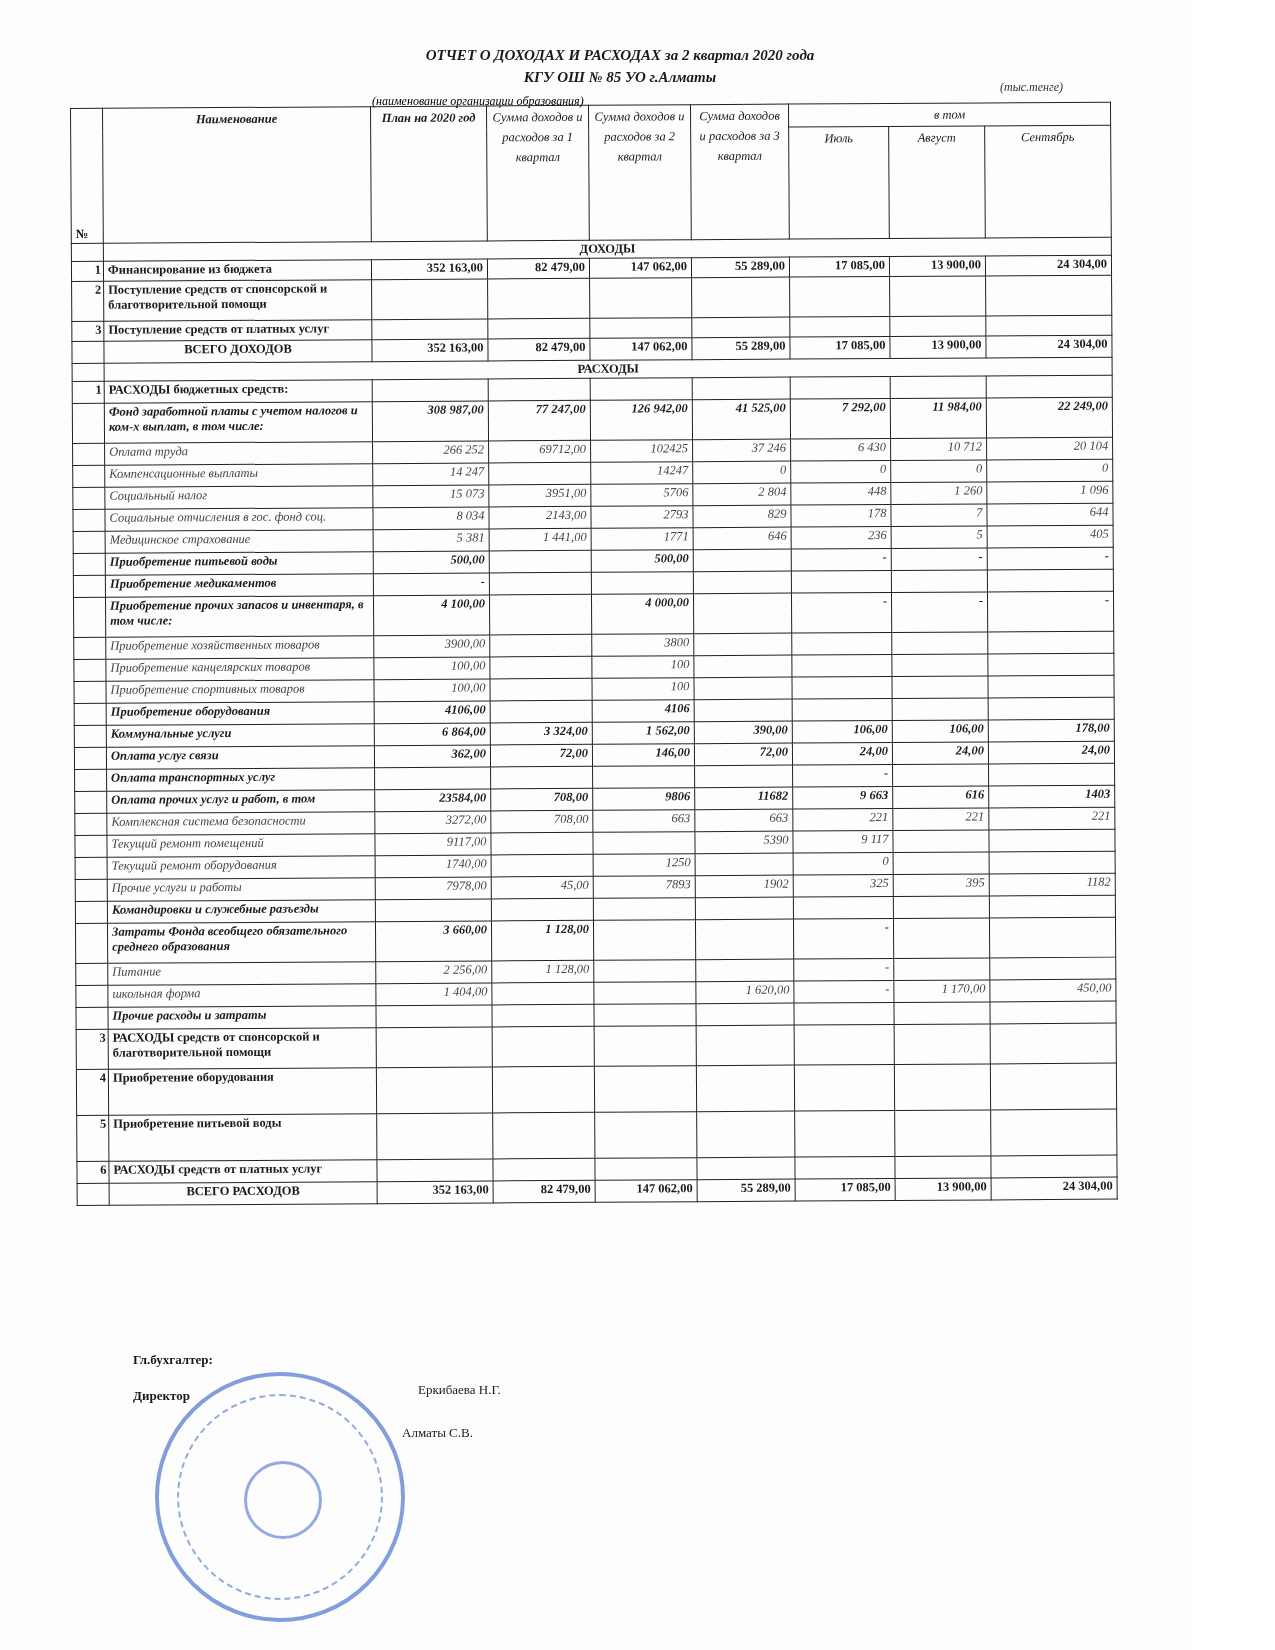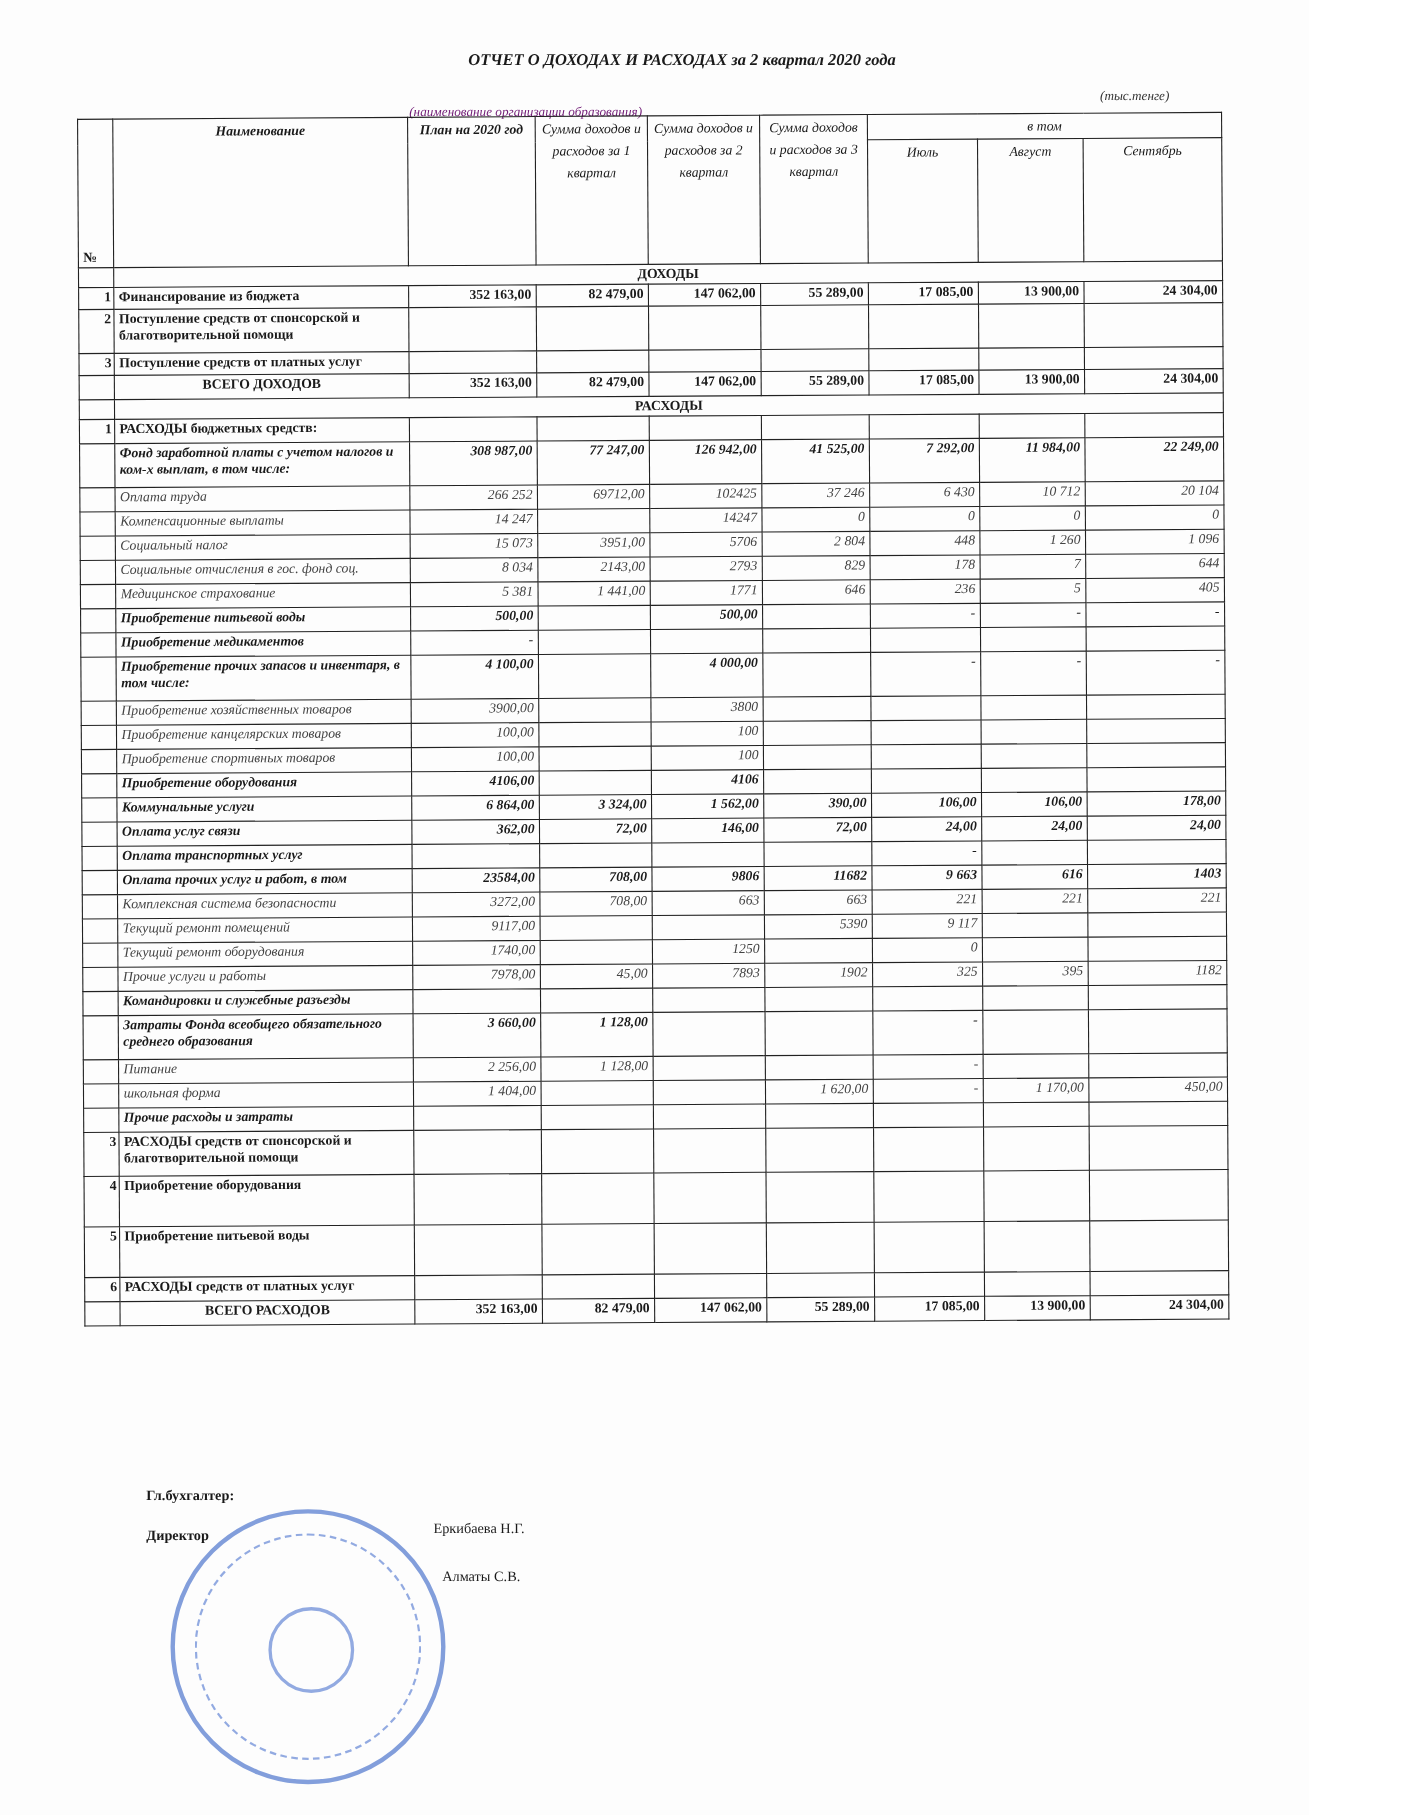--- a/index.html
+++ b/index.html
@@ -1,21 +1,21 @@
 <!DOCTYPE html>
 <html><head>
 <meta charset="utf-8">
 <style>
   html, body { margin: 0; padding: 0; background: #ffffff; }
   body { width: 1275px; height: 1650px; position: relative; overflow: hidden;
          font-family: "Liberation Serif", "DejaVu Serif", serif; color: #1a1a1a; }
   .page { position: absolute; left: 0; top: 0; width: 1190px; height: 1650px; background: #fdfdfd; }
   .title { position: absolute; left: 360px; top: 44px; width: 520px; text-align: center;
            font-style: italic; font-weight: bold; font-size: 15px; line-height: 22px; }
-  .org-caption { position: absolute; left: 372px; top: 94px; font-style: italic; font-size: 12px; color: #701a75; }
+  .org-caption { position: absolute; left: 372px; top: 94px; font-style: italic; font-size: 12px; color: #000000; }
   .units { position: absolute; left: 1000px; top: 80px; font-style: italic; font-size: 12px; color: #333; }
   table.report { position: absolute; left: 70px; top: 108px; width: 1040px; border-collapse: collapse;
                  transform: rotate(-0.35deg); transform-origin: left top; table-layout: fixed; }
   table.report td, table.report th { border: 1px solid #222; padding: 1px 4px; font-size: 12.5px;
                  vertical-align: top; overflow: hidden; }
   th.hdr { font-style: italic; font-weight: normal; font-size: 12.5px; text-align: center;
            vertical-align: middle; line-height: 20px; }
   th.hdr.bold { font-weight: bold; }
   .no { text-align: right; font-weight: bold; padding-right: 2px !important; }
   .no-hdr { vertical-align: bottom !important; text-align: left; font-weight: bold; }
@@ -36,20 +36,21 @@
            border-radius: 50%; border: 2px dashed #6f8fd8; }
   .stamp::after { content: ""; position: absolute; left: 85px; top: 85px; width: 72px; height: 72px;
            border-radius: 50%; border: 3px solid #6f8fd8; }
 </style>
 </head>
 <body>
 
 <div class="page">
   <div class="title">
     <div>ОТЧЕТ О ДОХОДАХ И РАСХОДАХ за 2 квартал 2020 года</div>
+    <div>КГУ ОШ № 85   УО г.Алматы</div>
   </div>
   <div class="org-caption">(наименование организации образования)</div>
   <div class="units">(тыс.тенге)</div>
 
   <table class="report">
     <colgroup>
       <col style="width:32px">
         <col style="width:268px">
         <col style="width:116px">
         <col style="width:102px">
@@ -478,16 +479,16 @@
           <td class="num b">55 289,00</td>
           <td class="num b">17 085,00</td>
           <td class="num b">13 900,00</td>
           <td class="num b">24 304,00</td>
         </tr>
       </tbody>
   </table>
 
   <div class="stamp"></div>
   <div class="sig label" style="left:133px; top:1388px;">Директор</div>
-  <div class="sig" style="left:394px; top:1382px;">Еркибаева Н.Г.</div>
+  <div class="sig" style="left:418px; top:1382px;">Еркибаева Н.Г.</div>
   <div class="sig label" style="left:133px; top:1352px;">Гл.бухгалтер:</div>
   <div class="sig" style="left:402px; top:1425px;">Алматы С.В.</div>
 </div>
 
 </body></html>

